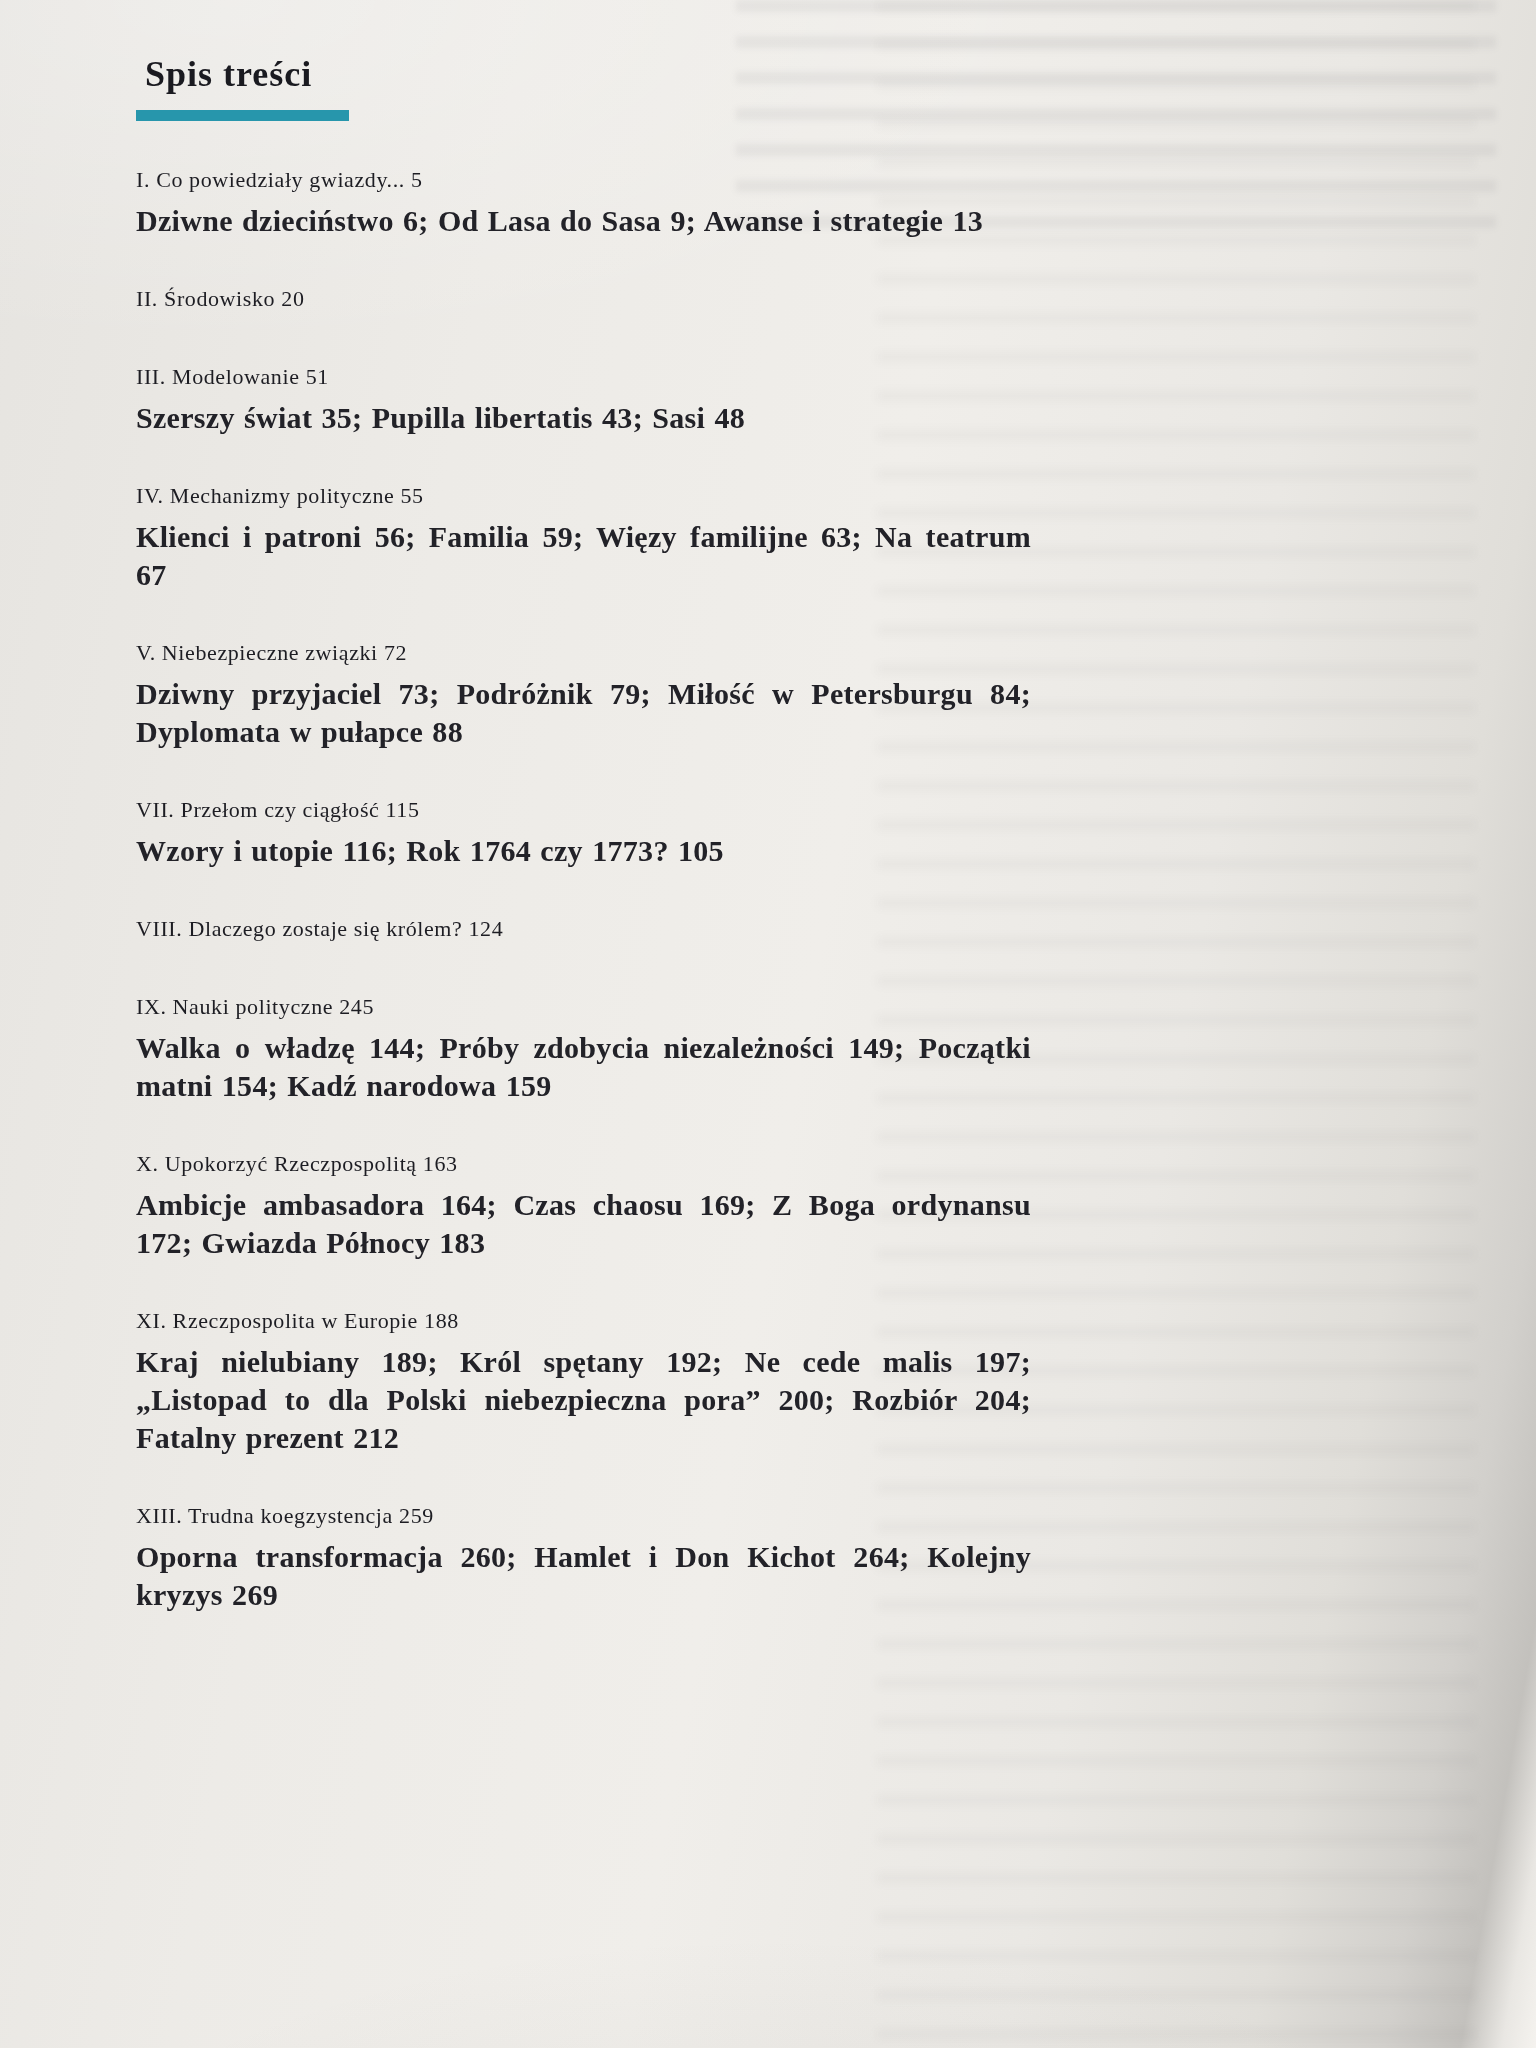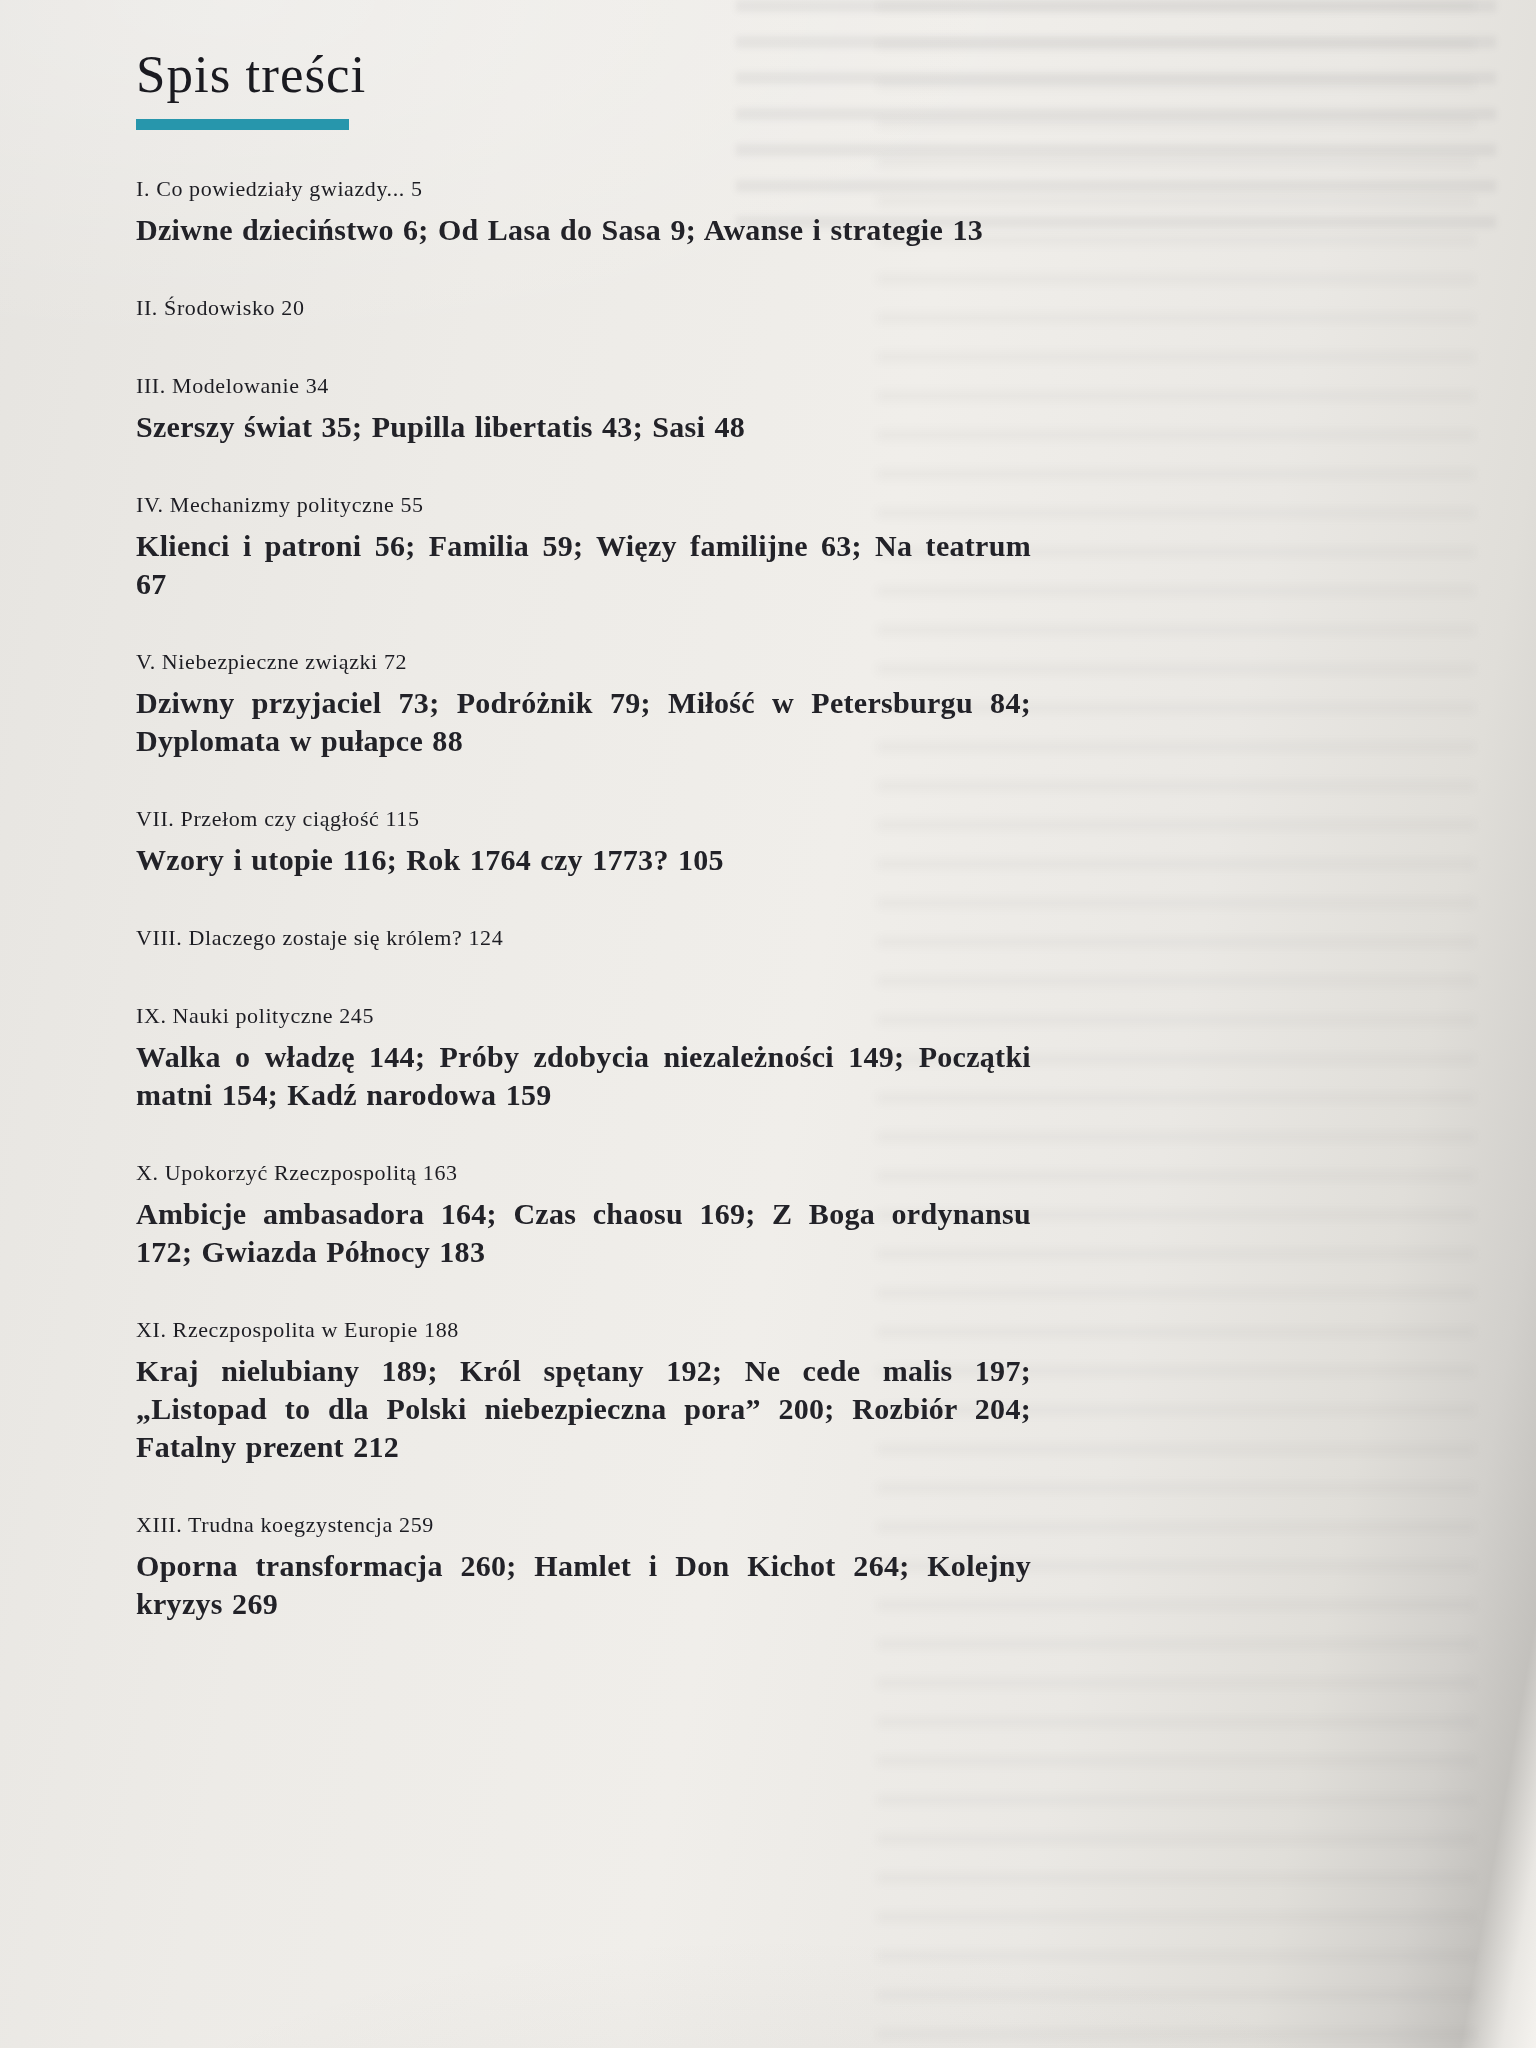--- a/index.html
+++ b/index.html
@@ -66,23 +66,23 @@
     pointer-events: none;
   }
   .content {
     position: absolute;
     left: 136px;
     top: 44px;
     width: 895px;
     color: #202026;
   }
   .toc-title {
-    margin: 0;
-    font-size: 53px;
-    font-weight: 400;
+    margin: 9px;
+    font-size: 36px;
+    font-weight: 700;
     letter-spacing: 1px;
     color: #1a1a20;
   }
   .accent-bar {
     width: 213px;
     height: 11px;
     margin-top: 15px;
     background: #2796ac;
   }
   .chapters {
@@ -128,21 +128,21 @@
       <section class="chapter">
         <h2 class="chapter-heading">I. Co powiedziały gwiazdy... 5</h2>
         <p class="chapter-subentries">Dziwne dzieciństwo 6; Od Lasa do Sasa 9; Awanse i strategie 13</p>
       </section>
 
       <section class="chapter">
         <h2 class="chapter-heading">II. Środowisko 20</h2>
       </section>
 
       <section class="chapter">
-        <h2 class="chapter-heading">III. Modelowanie 34</h2>
+        <h2 class="chapter-heading">III. Modelowanie 51</h2>
         <p class="chapter-subentries">Szerszy świat 35; Pupilla libertatis 43; Sasi 48</p>
       </section>
 
       <section class="chapter">
         <h2 class="chapter-heading">IV. Mechanizmy polityczne 55</h2>
         <p class="chapter-subentries">Klienci i patroni 56; Familia 59; Więzy familijne 63; Na teatrum 67</p>
       </section>
 
       <section class="chapter">
         <h2 class="chapter-heading">V. Niebezpieczne związki 72</h2>

